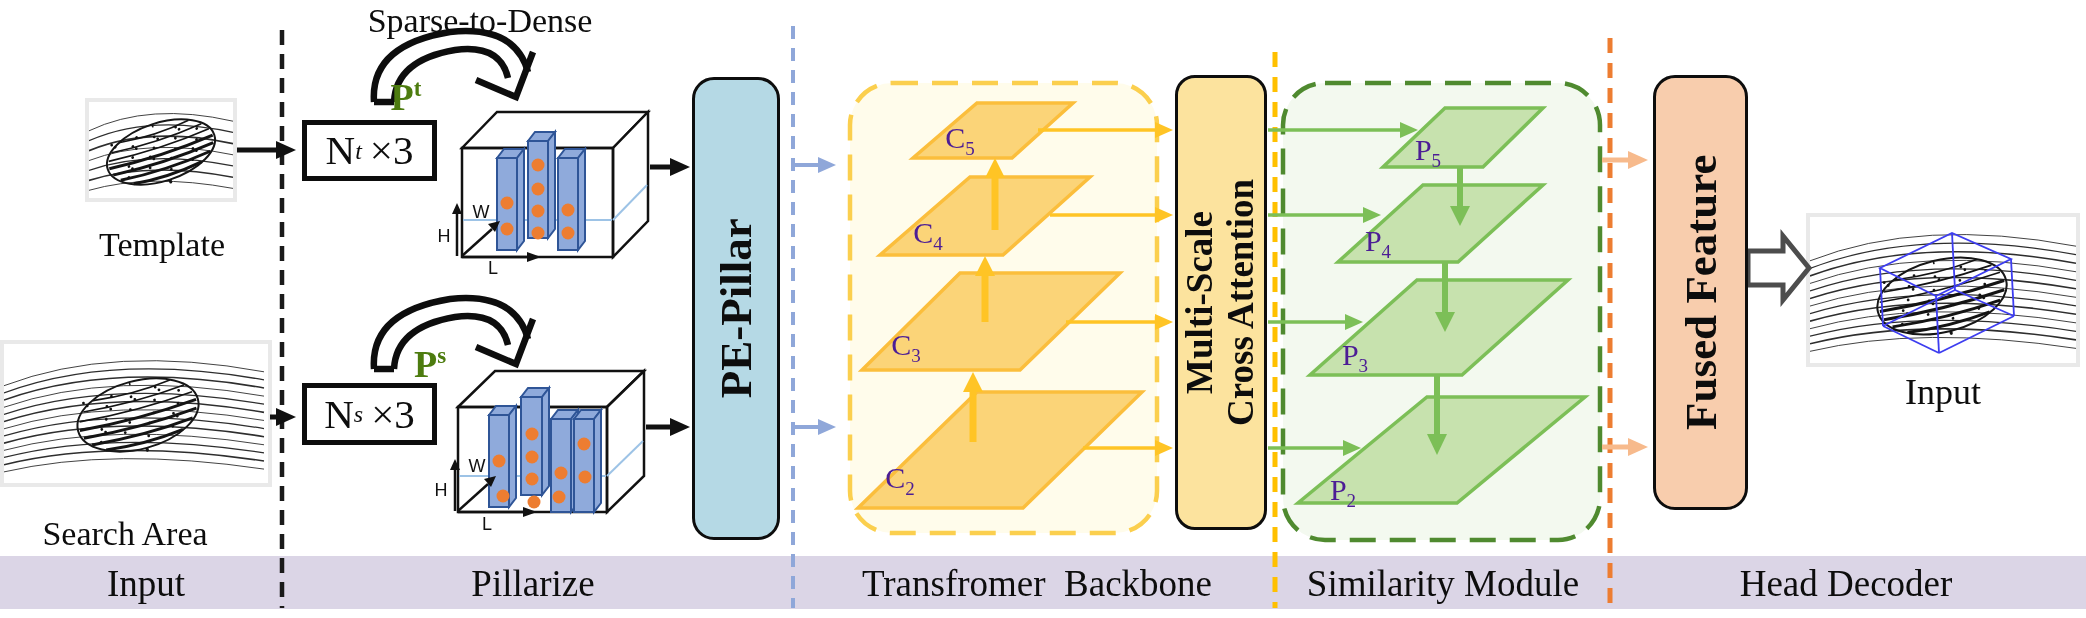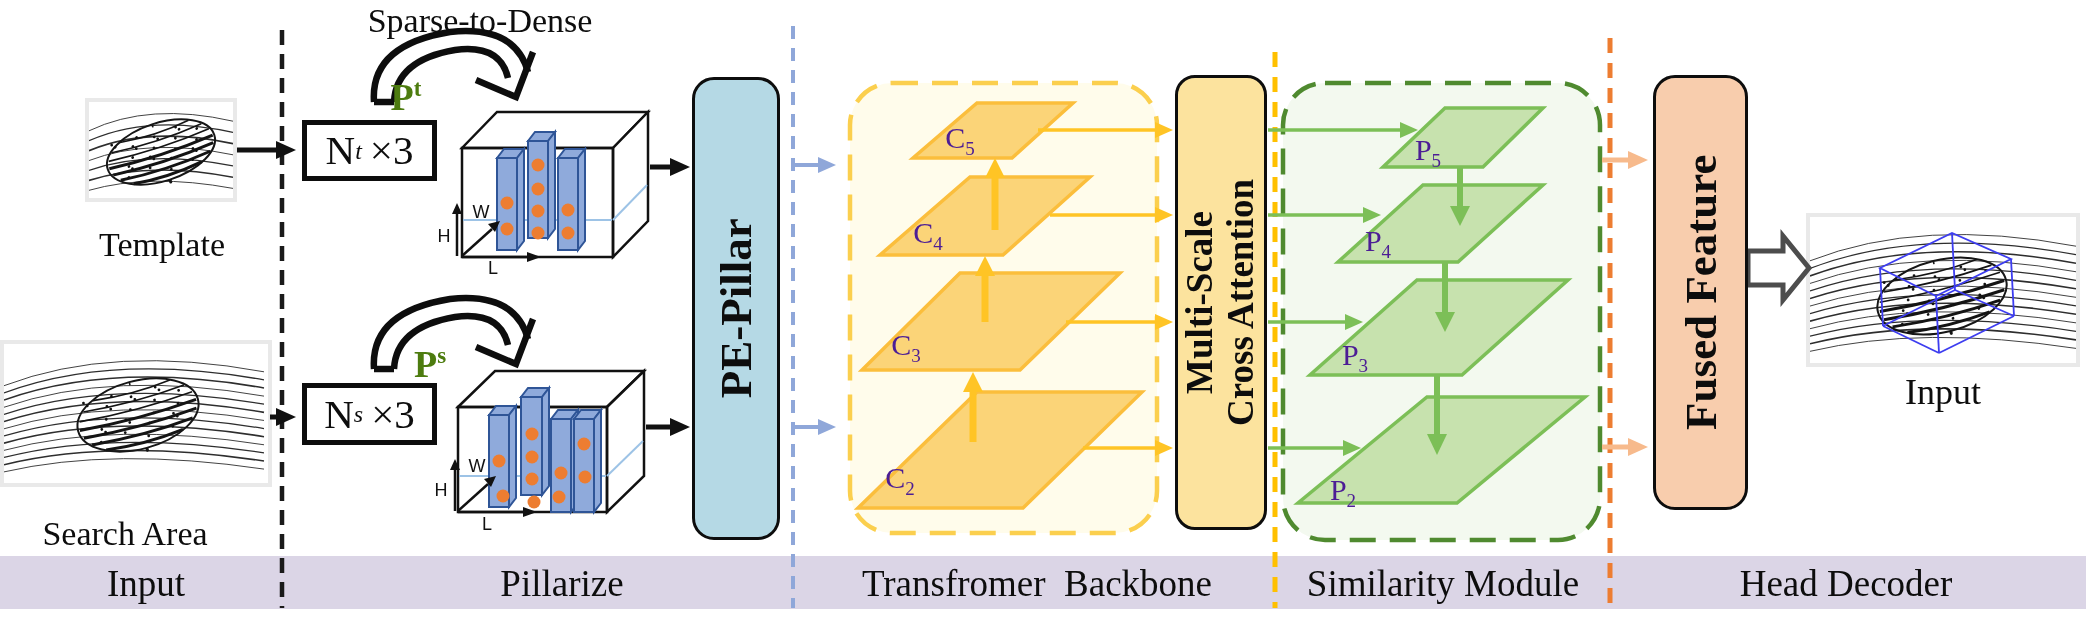--- a/index.html
+++ b/index.html
@@ -449,17 +449,17 @@
   <div class="clbl" style="left:960px;top:138px;"><span>C</span><sub>5</sub></div>
   <div class="clbl" style="left:928px;top:233px;text-align:right;"><span>C</span><sub>4</sub></div>
   <div class="clbl" style="left:906px;top:345px;"><span>C</span><sub>3</sub></div>
   <div class="clbl" style="left:900px;top:478px;"><span>C</span><sub>2</sub></div>
   <div class="clbl" style="left:1428px;top:150px;"><span>P</span><sub>5</sub></div>
   <div class="clbl" style="left:1378px;top:241px;"><span>P</span><sub>4</sub></div>
   <div class="clbl" style="left:1355px;top:355px;"><span>P</span><sub>3</sub></div>
   <div class="clbl" style="left:1343px;top:490px;"><span>P</span><sub>2</sub></div>
 
   <div class="lbl seclbl" style="left:146px;top:583px;">Input</div>
-  <div class="lbl seclbl" style="left:562px;top:583px;">Pillarize</div>
+  <div class="lbl seclbl" style="left:533px;top:583px;">Pillarize</div>
   <div class="lbl seclbl" style="left:1037px;top:583px;">Transfromer  Backbone</div>
   <div class="lbl seclbl" style="left:1443px;top:583px;">Similarity Module</div>
   <div class="lbl seclbl" style="left:1846px;top:583px;">Head Decoder</div>
 </div>
 
 </body></html>

